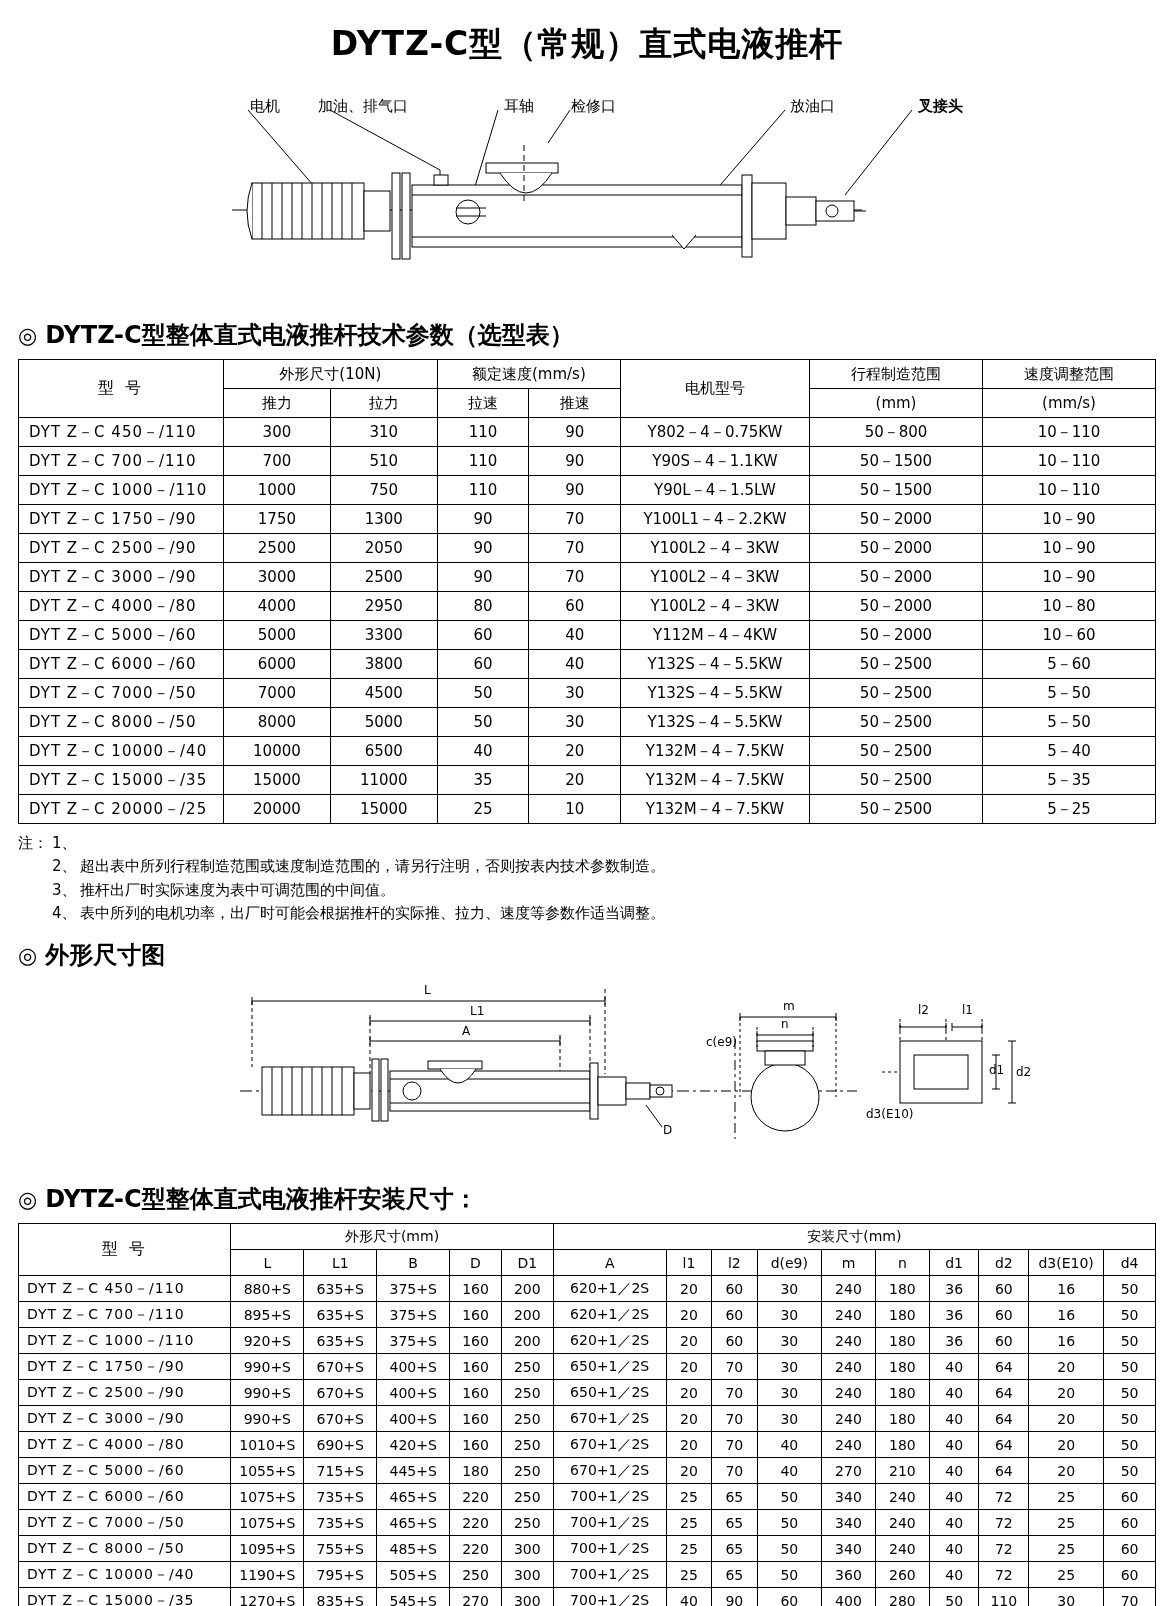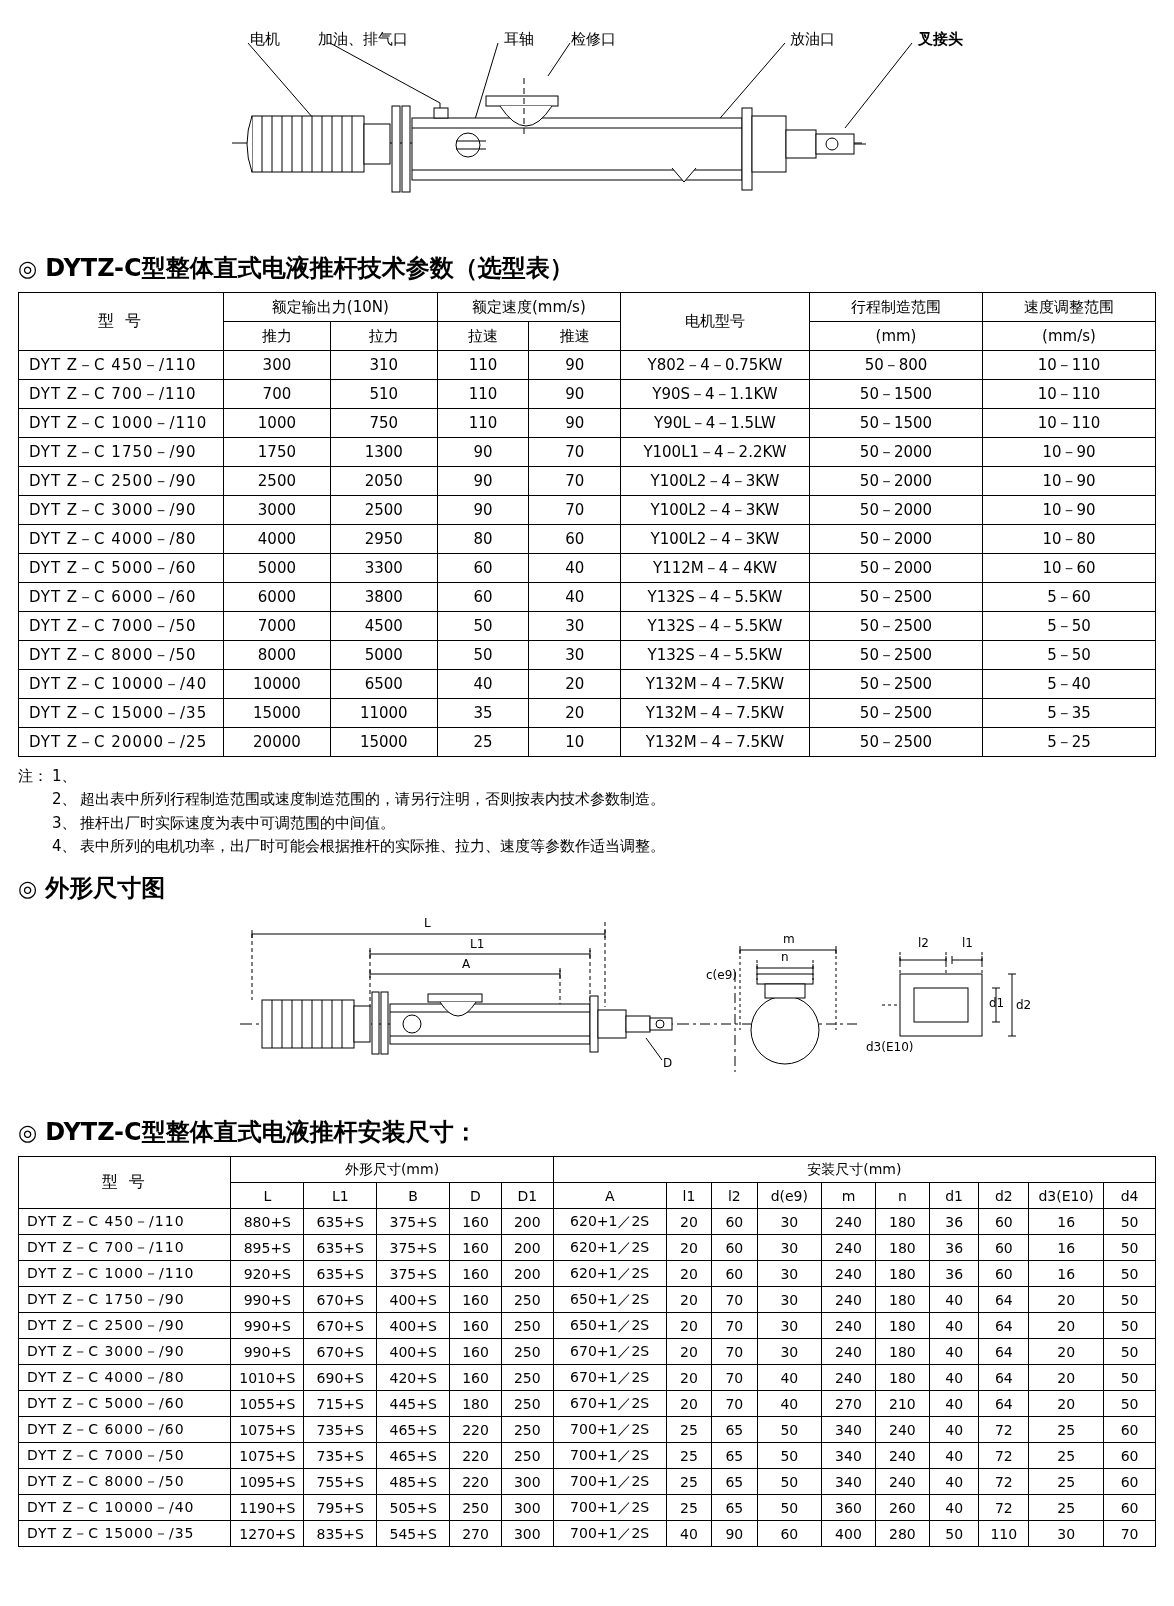--- a/index.html
+++ b/index.html
@@ -49,20 +49,21 @@
   table.mount td.model { text-align:left; padding-left:8px; letter-spacing:1px; font-size:14px; }
   table.mount th.big { font-size:16px; letter-spacing:3px; }
 
   svg { display:block; }
 </style>
 </head>
 <body>
 
 <div class="page">
 
+  <h1 class="title">DYTZ-C型（常规）直式电液推杆</h1>
 
   <div class="diagram-top">
     <svg width="1174" height="230" viewBox="0 0 1174 230">
       <g stroke="#000" fill="none" stroke-width="1">
 
         <line x1="248" y1="35" x2="320" y2="118"></line>
         <line x1="330" y1="35" x2="440" y2="95"></line>
         <line x1="440" y1="95" x2="440" y2="110"></line>
         <line x1="498" y1="35" x2="470" y2="128"></line>
         <line x1="570" y1="35" x2="548" y2="68"></line>
@@ -128,21 +129,21 @@
 
   <div class="section-head">
     <span class="bullet">◎</span>
     <span>DYTZ-C型整体直式电液推杆技术参数（选型表）</span>
   </div>
 
   <table class="spec">
     <thead>
       <tr>
         <th class="big" rowspan="2" style="width:200px;">型  号</th>
-        <th colspan="2" style="width:212px;">额定输出力(10N)</th>
+        <th colspan="2" style="width:212px;">外形尺寸(10N)</th>
         <th colspan="2" style="width:182px;">额定速度(mm/s)</th>
         <th rowspan="2" style="width:184px;">电机型号</th>
         <th style="width:168px;">行程制造范围</th>
         <th style="width:168px;">速度调整范围</th>
       </tr>
       <tr>
         <th>推力</th>
         <th>拉力</th>
         <th>拉速</th>
         <th>推速</th>

